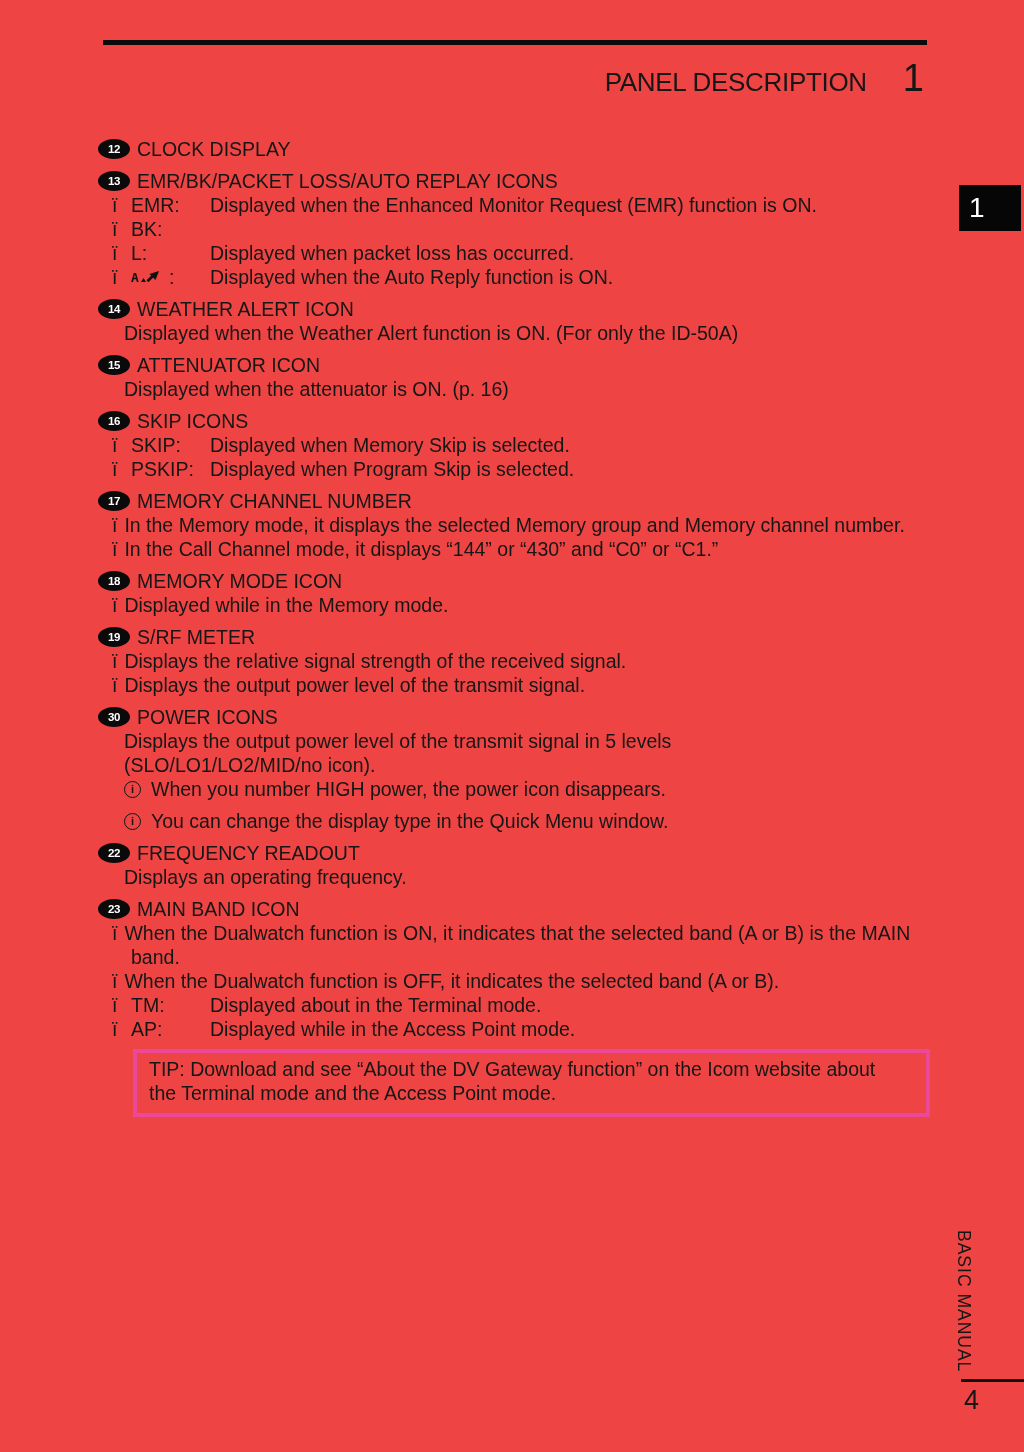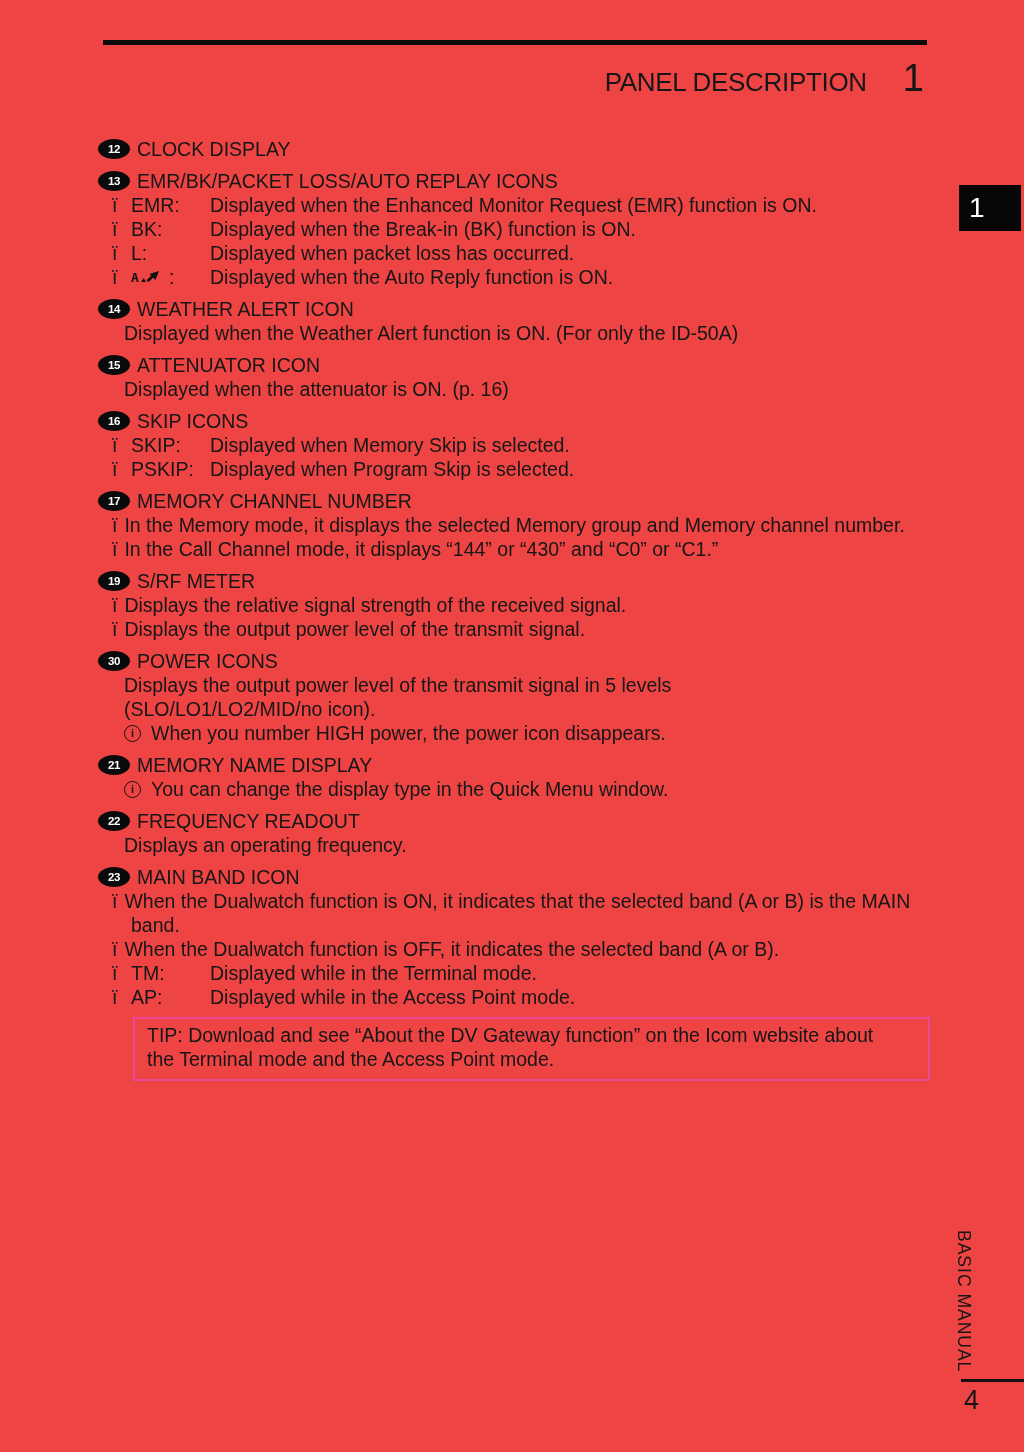--- a/index.html
+++ b/index.html
@@ -39,21 +39,21 @@
   .row.plain{ margin-left:26px; max-width:680px; }
   .row.bullet-p{ padding-left:33px; text-indent:-19px; max-width:800px; }
   .row.bullet-p .bullet{ display:inline-block; width:auto; margin-right:7px; text-indent:0; }
   .row.info{ display:flex; margin-left:26px; gap:10px; align-items:flex-start; }
   .info-icon{
     flex:none; width:15px; height:15px; margin-top:4px;
     border:1.4px solid #141414; border-radius:50%;
     font-size:11px; line-height:14px; text-align:center; font-weight:bold;
   }
   .tip-box{
-    margin:8px 0 0 35px; border:2px solid #ec4899; padding:4px 12px 8px 12px;
+    margin:8px 0 0 35px; border:4px solid #ec4899; padding:4px 12px 8px 12px;
   }
   .tip-box p{ margin:0; max-width:755px; }
   .side-label{
     position:absolute; left:953px; top:1230px; height:140px;
     writing-mode:vertical-rl; text-orientation:mixed;
     font-size:17.5px; letter-spacing:1px; white-space:nowrap;
   }
   .page-footer{
     position:absolute; left:961px; top:1379px; width:63px;
     border-top:3px solid #111; box-sizing:border-box;
@@ -90,21 +90,20 @@
             <span class="item-title">EMR/BK/PACKET LOSS/AUTO REPLAY ICONS</span>
           </div>
           <div class="row def">
             <span class="bullet">ï</span>
             <span class="def-label">EMR:</span>
             <span class="def-text">Displayed when the Enhanced Monitor Request (EMR) function is ON.</span>
           </div>
           <div class="row def">
             <span class="bullet">ï</span>
             <span class="def-label">BK:</span>
-            <span class="def-text">Displayed when the Break-in (BK) function is ON.</span>
           </div>
           <div class="row def">
             <span class="bullet">ï</span>
             <span class="def-label">L:</span>
             <span class="def-text">Displayed when packet loss has occurred.</span>
           </div>
           <div class="row def">
             <span class="bullet">ï</span>
             <span class="def-label with-icon">
   <svg width="33" height="16" viewBox="0 0 33 16" aria-hidden="true">
@@ -150,42 +149,45 @@
         <section class="item">
           <div class="item-head">
             <span class="num">17</span>
             <span class="item-title">MEMORY CHANNEL NUMBER</span>
           </div>
           <p class="row bullet-p"><span class="bullet">ï</span>In the Memory mode, it displays the selected Memory group and Memory channel number.</p>
           <p class="row bullet-p"><span class="bullet">ï</span>In the Call Channel mode, it displays “144” or “430” and “C0” or “C1.”</p>
         </section>
         <section class="item">
           <div class="item-head">
+            <span class="num">18</span>
+            <span class="item-title">MEMORY MODE ICON</span>
+          </div>
+          <p class="row bullet-p"><span class="bullet">ï</span>Displayed while in the Memory mode.</p>
+        </section>
+        <section class="item">
+          <div class="item-head">
             <span class="num">19</span>
             <span class="item-title">S/RF METER</span>
           </div>
           <p class="row bullet-p"><span class="bullet">ï</span>Displays the relative signal strength of the received signal.</p>
           <p class="row bullet-p"><span class="bullet">ï</span>Displays the output power level of the transmit signal.</p>
         </section>
         <section class="item">
           <div class="item-head">
             <span class="num">30</span>
             <span class="item-title">POWER ICONS</span>
           </div>
           <p class="row plain">Displays the output power level of the transmit signal in 5 levels (SLO/LO1/LO2/MID/no icon).</p>
           <div class="row info">
             <span class="info-icon">i</span>
             <span class="info-text">When you number HIGH power, the power icon disappears.</span>
           </div>
         </section>
         <section class="item">
-          <div class="item-head">
-            <span class="num">21</span>
-            <span class="item-title">MEMORY NAME DISPLAY</span>
-          </div>
           <div class="row info">
             <span class="info-icon">i</span>
             <span class="info-text">You can change the display type in the Quick Menu window.</span>
           </div>
         </section>
         <section class="item">
           <div class="item-head">
             <span class="num">22</span>
             <span class="item-title">FREQUENCY READOUT</span>
           </div>
@@ -194,21 +196,21 @@
         <section class="item">
           <div class="item-head">
             <span class="num">23</span>
             <span class="item-title">MAIN BAND ICON</span>
           </div>
           <p class="row bullet-p"><span class="bullet">ï</span>When the Dualwatch function is ON, it indicates that the selected band (A or B) is the MAIN band.</p>
           <p class="row bullet-p"><span class="bullet">ï</span>When the Dualwatch function is OFF, it indicates the selected band (A or B).</p>
           <div class="row def">
             <span class="bullet">ï</span>
             <span class="def-label">TM:</span>
-            <span class="def-text">Displayed while in the Terminal mode.</span>
+            <span class="def-text">Displayed about in the Terminal mode.</span>
           </div>
           <div class="row def">
             <span class="bullet">ï</span>
             <span class="def-label">AP:</span>
             <span class="def-text">Displayed while in the Access Point mode.</span>
           </div>
         </section>
       </div>
 
     <div class="tip-box">

